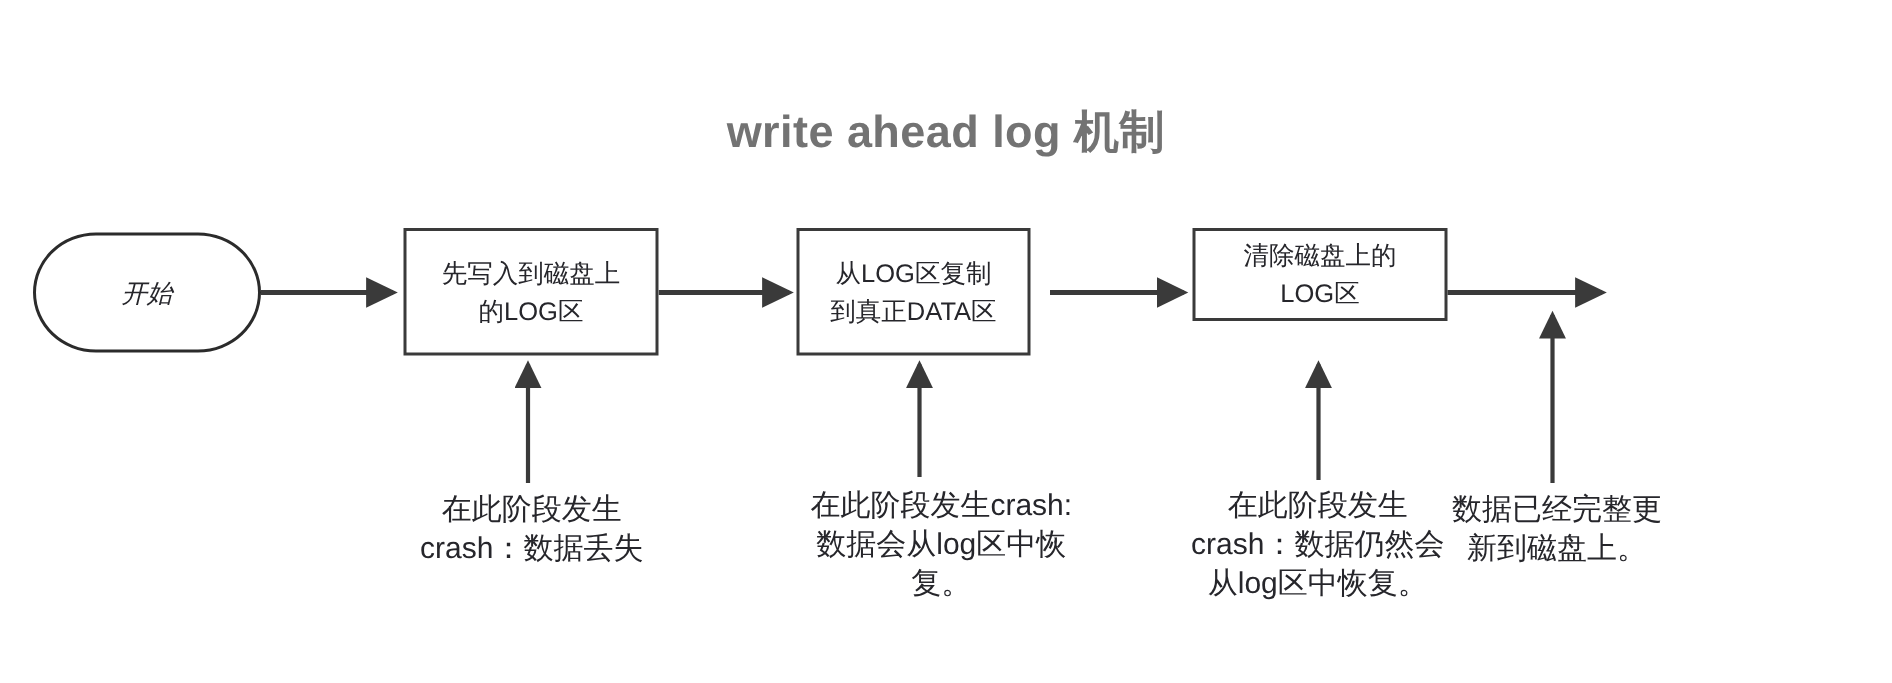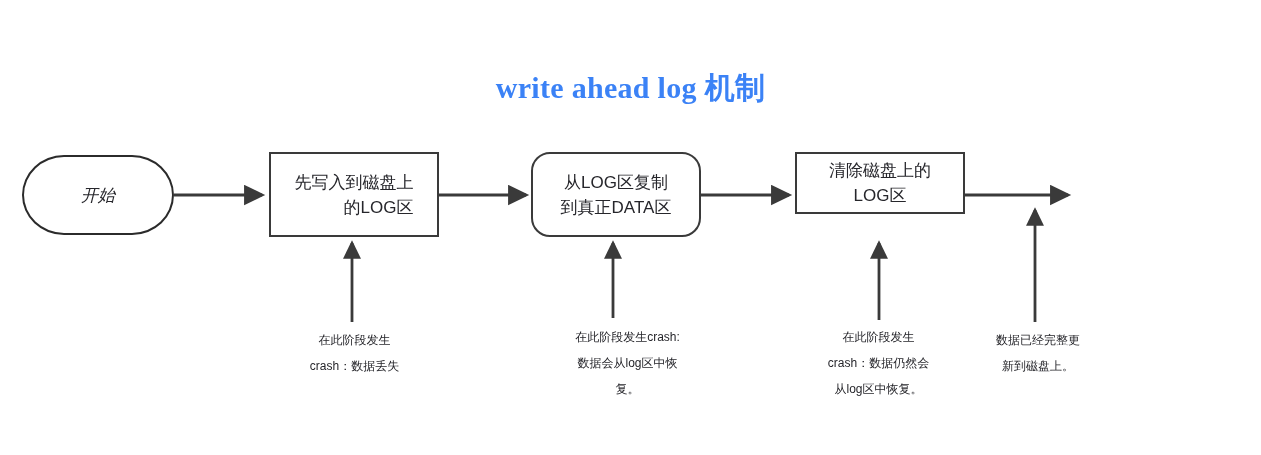--- a/index.html
+++ b/index.html
@@ -14,24 +14,24 @@
     background: #ffffff;
     overflow: hidden;
     font-family: "Liberation Sans", "DejaVu Sans", sans-serif;
   }
   #title {
     position: absolute;
     left: 0;
     top: 68px;
     width: 1261px;
     text-align: center;
-    font-family: Liberation Serif, serif;
+    font-family: Liberation Sans, sans-serif;
     font-weight: bold;
     font-size: 30px;
-    color: #3b82f6;
+    color: #737373;
     letter-spacing: 0.3px;
   }
   .node {
     position: absolute;
     box-sizing: border-box;
     display: flex;
     align-items: center;
     justify-content: center;
     text-align: center;
     color: #26262b;
@@ -44,21 +44,21 @@
     border-radius: 42px / 40px;
   }
   .process {
     border: 2.6px solid #3a3a3a;
     border-radius: 0;
   }
   .annotation {
     position: absolute;
     text-align: center;
     color: #26262b;
-    font-size: 12px;
+    font-size: 20px;
     line-height: 26px;
     white-space: pre-line;
   }
   svg.arrows {
     position: absolute;
     left: 0;
     top: 0;
     width: 1261px;
     height: 455px;
     pointer-events: none;
@@ -103,25 +103,25 @@
     <g>
       <line x1="1035" y1="322" x2="1035" y2="210" stroke="#3a3a3a" stroke-width="2.8" marker-end="url(#head)"></line>
     </g>
   </svg>
 
   <div class="node terminator" style="left:22px; top:155px; width:152px; height:80px;font-style:italic;">
     <span>开始</span>
   </div>
 
   <div class="node process" style="left:269px; top:152px; width:170px; height:85px;">
-    <span style="white-space:pre-line;text-align:right;">先写入到磁盘上
+    <span style="white-space:pre-line;">先写入到磁盘上
 的LOG区</span>
   </div>
 
-  <div class="node process" style="left:531px; top:152px; width:170px; height:85px;border-radius:19px;">
+  <div class="node process" style="left:531px; top:152px; width:156px; height:85px;">
     <span style="white-space:pre-line;">从LOG区复制
 到真正DATA区</span>
   </div>
 
   <div class="node process" style="left:795px; top:152px; width:170px; height:62px;">
     <span style="white-space:pre-line;">清除磁盘上的
 LOG区</span>
   </div>
 
 

